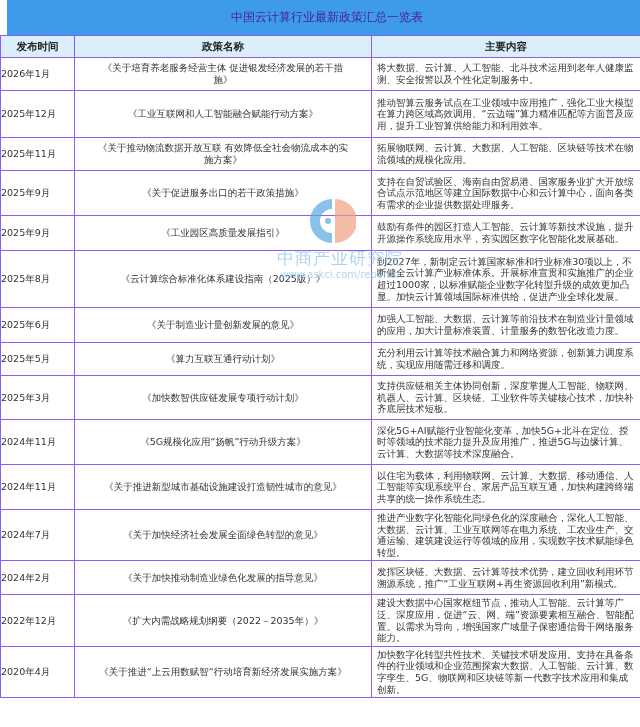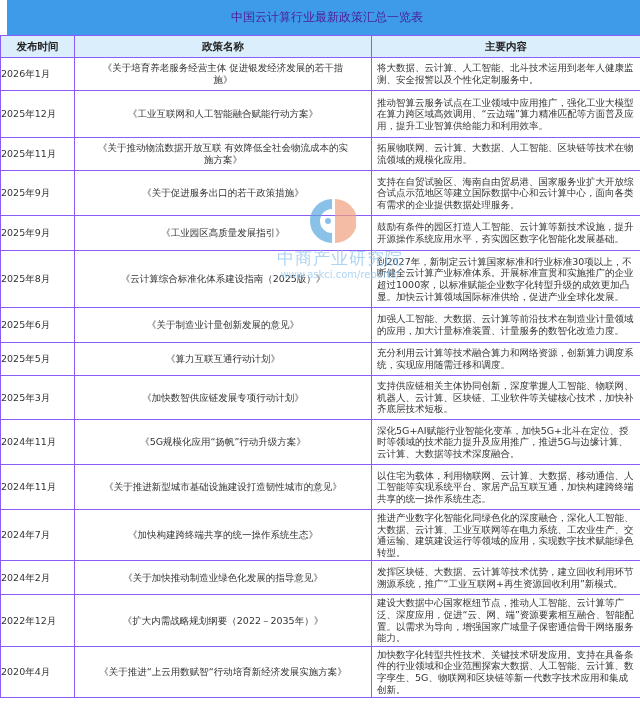--- a/index.html
+++ b/index.html
@@ -107,21 +107,21 @@
         <td class="name">《5G规模化应用“扬帆”行动升级方案》</td>
         <td class="content">深化5G+AI赋能行业智能化变革，加快5G+北斗在定位、授时等领域的技术能力提升及应用推广，推进5G与边缘计算、云计算、大数据等技术深度融合。</td>
       </tr>
       <tr style="height: 45px;">
         <td class="date">2024年11月</td>
         <td class="name">《关于推进新型城市基础设施建设打造韧性城市的意见》</td>
         <td class="content">以住宅为载体，利用物联网、云计算、大数据、移动通信、人工智能等实现系统平台、家居产品互联互通，加快构建跨终端共享的统一操作系统生态。</td>
       </tr>
       <tr style="height: 46px;">
         <td class="date">2024年7月</td>
-        <td class="name">《加快构建跨终端共享的统一操作系统生态》</td>
+        <td class="name">《关于加快经济社会发展全面绿色转型的意见》</td>
         <td class="content">推进产业数字化智能化同绿色化的深度融合，深化人工智能、大数据、云计算、工业互联网等在电力系统、工农业生产、交通运输、建筑建设运行等领域的应用，实现数字技术赋能绿色转型。</td>
       </tr>
       <tr style="height: 34px;">
         <td class="date">2024年2月</td>
         <td class="name">《关于加快推动制造业绿色化发展的指导意见》</td>
         <td class="content">发挥区块链、大数据、云计算等技术优势，建立回收利用环节溯源系统，推广“工业互联网+再生资源回收利用”新模式。</td>
       </tr>
       <tr style="height: 45px;">
         <td class="date">2022年12月</td>
         <td class="name">《扩大内需战略规划纲要（2022－2035年）》</td>

